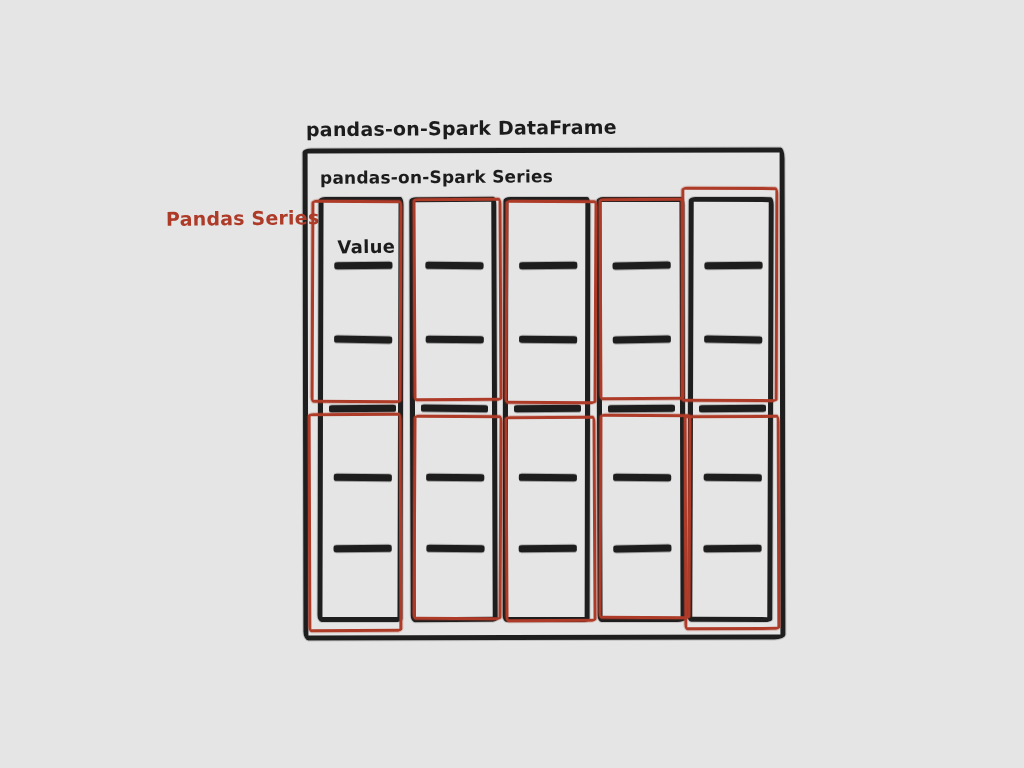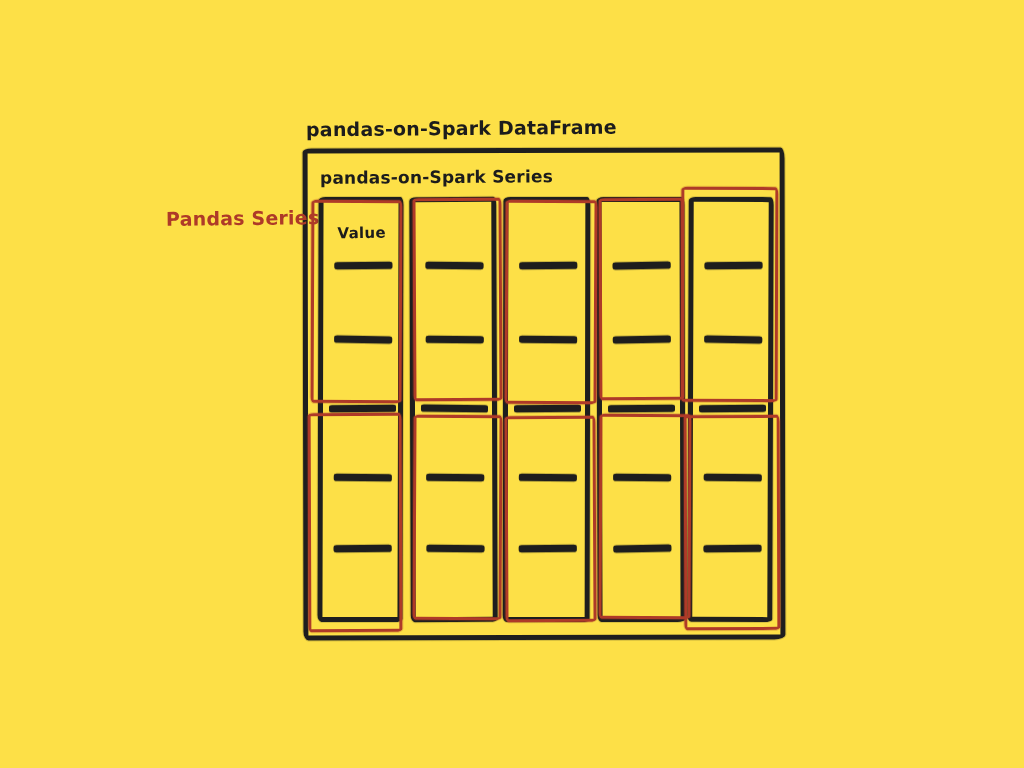--- a/index.html
+++ b/index.html
@@ -7,36 +7,36 @@
     padding: 0;
     background: #ffffff;
     width: 1024px;
     height: 768px;
     font-family: "DejaVu Sans", sans-serif;
   }
   .canvas {
     position: relative;
     width: 1024px;
     height: 768px;
-    background: #fde047;
+    background: #e5e5e5;
     overflow: hidden;
   }
 
   
   .lbl {
     position: absolute;
     color: #1c1c1c;
     font-weight: bold;
     white-space: nowrap;
     letter-spacing: 0.2px;
   }
   .title-lbl   { left: 306px; top: 117px; font-size: 19px; transform: rotate(-0.5deg); }
   .series-lbl  { left: 320px; top: 167px; font-size: 17px; transform: rotate(-0.4deg); }
   .pandas-lbl  { left: 166px; top: 207px; font-size: 19px; color: #ae3a28; transform: rotate(-0.6deg); }
-  .value-lbl   { position: absolute; left: 14px; top: 22px; font-size: 15px; font-weight: bold;
+  .value-lbl   { position: absolute; left: 14px; top: 34px; font-size: 18px; font-weight: bold;
                  color: #1c1c1c; transform: rotate(-1deg); letter-spacing: 0.3px; }
 
   
   .outer-box {
     position: absolute;
     left: 303px; top: 148px;
     width: 482px; height: 492px;
     box-sizing: border-box;
     border: 5px solid #1e1e1e;
     border-radius: 9px 4px 11px 5px / 4px 11px 5px 9px;

